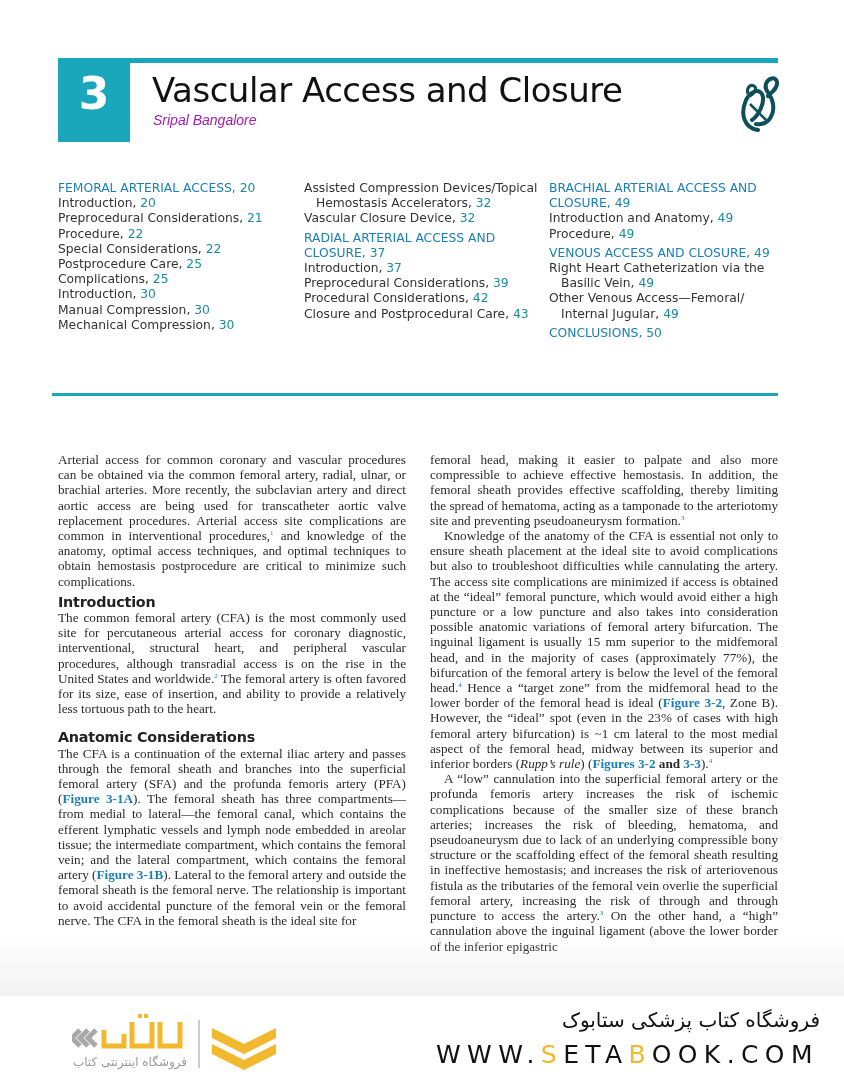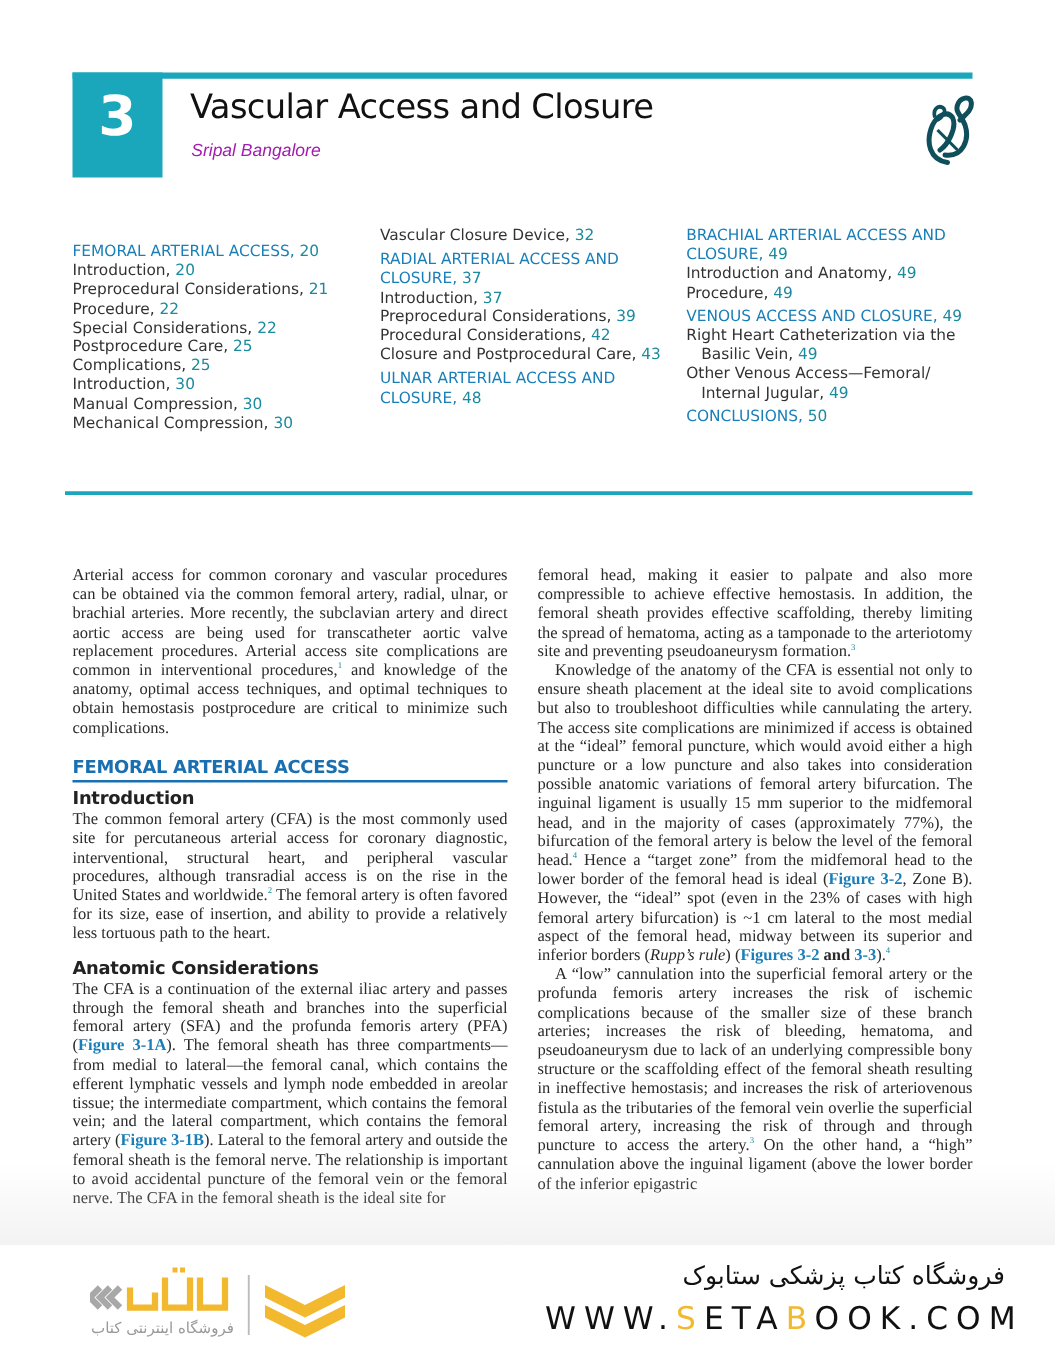--- a/index.html
+++ b/index.html
@@ -8,31 +8,31 @@
     font-family: "Liberation Serif", serif; color: #222;
   }
   .top-rule { position: absolute; left: 58px; top: 58px; width: 720px; height: 5px; background: #1aa7bb; }
   .chap-box {
     position: absolute; left: 58px; top: 58px; width: 72px; height: 84px; background: #1aa7bb;
     color: #fff; font-family: "DejaVu Sans", sans-serif; font-weight: bold; font-size: 44px;
     display: flex; align-items: flex-start; justify-content: center; padding-top: 10px; box-sizing: border-box;
   }
   .chap-title {
     position: absolute; left: 152px; top: 70px; font-family: "DejaVu Sans", sans-serif;
-    font-size: 27px; color: #111; letter-spacing: -0.5px;
+    font-size: 34px; color: #111; letter-spacing: -0.5px;
   }
   .chap-author {
     position: absolute; left: 153px; top: 112px; font-family: Liberation Sans, sans-serif;
     font-style: italic; font-size: 14px; color: #a21caf;
   }
   .logo { position: absolute; left: 736px; top: 74px; width: 46px; height: 58px; }
 
   .toc { position: absolute; top: 181px; left: 58px; width: 720px; font-family: "DejaVu Sans", sans-serif; font-size: 12.3px; line-height: 15.2px; color: #333; }
   .toc-col { position: absolute; top: 0; }
-  .toc-col.c1 { left: 0; width: 240px; margin-top: 13px; }
+  .toc-col.c1 { left: 0; width: 240px; }
   .toc-col.c2 { left: 246px; width: 240px; }
   .toc-col.c3 { left: 491px; width: 240px; }
   .toc-h { color: #1a7fb8; text-transform: none; margin-top: 4px; }
   .toc-h:first-child { margin-top: 0; }
   .toc-i { }
   .toc-i.indent2 { padding-left: 12px; text-indent: -12px; }
   .pg { color: #1a8a9e; }
   .toc-rule { position: absolute; left: 52px; top: 393px; width: 726px; height: 3px; background: #1aa7bb; }
 
   .col { position: absolute; font-size: 13.2px; line-height: 15.2px; text-align: justify; color: #2a2a2a; }
@@ -48,21 +48,21 @@
     margin: 18px 0 0 0; padding-bottom: 2px; border-bottom: 2px solid #1a6fb0; letter-spacing: -0.2px;
   }
   .sub-h { font-family: "DejaVu Sans", sans-serif; font-weight: bold; color: #222; font-size: 14.3px; margin: 6px 0 0 0; letter-spacing: -0.2px; }
   .sub-h.gap { margin-top: 14px; }
 
   .fade { position: absolute; left: 0; top: 930px; width: 844px; height: 66px;
           background: linear-gradient(to bottom, rgba(255,255,255,0) 0%, rgba(220,220,220,0.35) 100%); pointer-events: none; }
   .page-cut { position: absolute; left: 0; top: 996px; width: 844px; height: 84px; background: #fff; }
 
   .store-logo { position: absolute; left: 72px; top: 1008px; width: 260px; height: 64px; }
-  .store-name { position: absolute; left: 532px; top: 1008px; font-family: "DejaVu Sans", sans-serif; font-size: 20px; color: #111; direction: rtl; width: 272px; text-align: right; }
+  .store-name { position: absolute; left: 548px; top: 1008px; font-family: "DejaVu Sans", sans-serif; font-size: 20px; color: #111; direction: rtl; width: 272px; text-align: right; }
   .store-url { position: absolute; left: 436px; top: 1040px; font-family: "DejaVu Sans", sans-serif; font-size: 25px; letter-spacing: 6.4px; color: #111; }
   .store-url .hl { color: #f2b82e; }
 </style>
 </head>
 <body>
 
 <div class="top-rule"></div>
 <div class="chap-box">
   <span>3</span>
 </div>
@@ -81,43 +81,42 @@
     <div class="toc-i"><span>Preprocedural Considerations,</span> <span class="pg">21</span></div>
     <div class="toc-i"><span>Procedure,</span> <span class="pg">22</span></div>
     <div class="toc-i"><span>Special Considerations,</span> <span class="pg">22</span></div>
     <div class="toc-i"><span>Postprocedure Care,</span> <span class="pg">25</span></div>
     <div class="toc-i"><span>Complications,</span> <span class="pg">25</span></div>
     <div class="toc-i"><span>Introduction,</span> <span class="pg">30</span></div>
     <div class="toc-i"><span>Manual Compression,</span> <span class="pg">30</span></div>
     <div class="toc-i"><span>Mechanical Compression,</span> <span class="pg">30</span></div>
   </div>
   <div class="toc-col c2">
+    <div class="toc-i indent2"><span>Assisted Compression Devices/Topical Hemostasis Accelerators,</span> <span class="pg">32</span></div>
     <div class="toc-i"><span>Vascular Closure Device,</span> <span class="pg">32</span></div>
     <div class="toc-h"><span>RADIAL ARTERIAL ACCESS AND CLOSURE,</span> <span class="pg">37</span></div>
     <div class="toc-i"><span>Introduction,</span> <span class="pg">37</span></div>
     <div class="toc-i"><span>Preprocedural Considerations,</span> <span class="pg">39</span></div>
     <div class="toc-i"><span>Procedural Considerations,</span> <span class="pg">42</span></div>
     <div class="toc-i"><span>Closure and Postprocedural Care,</span> <span class="pg">43</span></div>
-    <div class="toc-h"><span>ULNAR ARTERIAL ACCESS AND CLOSURE,</span> <span class="pg">48</span></div>
   </div>
   <div class="toc-col c3">
     <div class="toc-h"><span>BRACHIAL ARTERIAL ACCESS AND CLOSURE,</span> <span class="pg">49</span></div>
     <div class="toc-i"><span>Introduction and Anatomy,</span> <span class="pg">49</span></div>
     <div class="toc-i"><span>Procedure,</span> <span class="pg">49</span></div>
     <div class="toc-h"><span>VENOUS ACCESS AND CLOSURE,</span> <span class="pg">49</span></div>
     <div class="toc-i indent2"><span>Right Heart Catheterization via the Basilic Vein,</span> <span class="pg">49</span></div>
     <div class="toc-i indent2"><span>Other Venous Access—Femoral/ Internal Jugular,</span> <span class="pg">49</span></div>
     <div class="toc-h"><span>CONCLUSIONS,</span> <span class="pg">50</span></div>
   </div>
 </div>
 <div class="toc-rule"></div>
 
 <div class="col left">
   <p><span>Arterial access for common coronary and vascular procedures can be obtained via the common femoral artery, radial, ulnar, or brachial arteries. More recently, the subclavian artery and direct aortic access are being used for transcatheter aortic valve replacement procedures. Arterial access site complications are common in interventional procedures,</span><span class="sup">1</span><span> and knowledge of the anatomy, optimal access techniques, and optimal techniques to obtain hemostasis postprocedure are critical to minimize such complications.</span></p>
-  <div class="sec-h">FEMORAL ARTERIAL ACCESS</div>
   <div class="sub-h">Introduction</div>
   <p><span>The common femoral artery (CFA) is the most commonly used site for percutaneous arterial access for coronary diagnostic, interventional, structural heart, and peripheral vascular procedures, although transradial access is on the rise in the United States and worldwide.</span><span class="sup">2</span><span> The femoral artery is often favored for its size, ease of insertion, and ability to provide a relatively less tortuous path to the heart.</span></p>
   <div class="sub-h gap">Anatomic Considerations</div>
   <p><span>The CFA is a continuation of the external iliac artery and passes through the femoral sheath and branches into the superficial femoral artery (SFA) and the profunda femoris artery (PFA) (</span><span class="fig">Figure 3-1A</span><span>). The femoral sheath has three compartments—from medial to lateral—the femoral canal, which contains the efferent lymphatic vessels and lymph node embedded in areolar tissue; the intermediate compartment, which contains the femoral vein; and the lateral compartment, which contains the femoral artery (</span><span class="fig">Figure 3-1B</span><span>). Lateral to the femoral artery and outside the femoral sheath is the femoral nerve. The relationship is important to avoid accidental puncture of the femoral vein or the femoral nerve. The CFA in the femoral sheath is the ideal site for</span></p>
 </div>
 
 <div class="col right">
   <p><span>femoral head, making it easier to palpate and also more compressible to achieve effective hemostasis. In addition, the femoral sheath provides effective scaffolding, thereby limiting the spread of hematoma, acting as a tamponade to the arteriotomy site and preventing pseudoaneurysm formation.</span><span class="sup">3</span></p>
   <p class="ind"><span>Knowledge of the anatomy of the CFA is essential not only to ensure sheath placement at the ideal site to avoid complications but also to troubleshoot difficulties while cannulating the artery. The access site complications are minimized if access is obtained at the “ideal” femoral puncture, which would avoid either a high puncture or a low puncture and also takes into consideration possible anatomic variations of femoral artery bifurcation. The inguinal ligament is usually 15 mm superior to the midfemoral head, and in the majority of cases (approximately 77%), the bifurcation of the femoral artery is below the level of the femoral head.</span><span class="sup">4</span><span> Hence a “target zone” from the midfemoral head to the lower border of the femoral head is ideal (</span><span class="fig">Figure 3-2</span><span>, Zone B). However, the “ideal” spot (even in the 23% of cases with high femoral artery bifurcation) is ~1 cm lateral to the most medial aspect of the femoral head, midway between its superior and inferior borders (</span><i>Rupp’s rule</i><span>) (</span><span class="fig">Figures 3-2</span><span class="bold"> and </span><span class="fig">3-3</span><span>).</span><span class="sup">4</span></p>
   <p class="ind"><span>A “low” cannulation into the superficial femoral artery or the profunda femoris artery increases the risk of ischemic complications because of the smaller size of these branch arteries; increases the risk of bleeding, hematoma, and pseudoaneurysm due to lack of an underlying compressible bony structure or the scaffolding effect of the femoral sheath resulting in ineffective hemostasis; and increases the risk of arteriovenous fistula as the tributaries of the femoral vein overlie the superficial femoral artery, increasing the risk of through and through puncture to access the artery.</span><span class="sup">3</span><span> On the other hand, a “high” cannulation above the inguinal ligament (above the lower border of the inferior epigastric</span></p>

